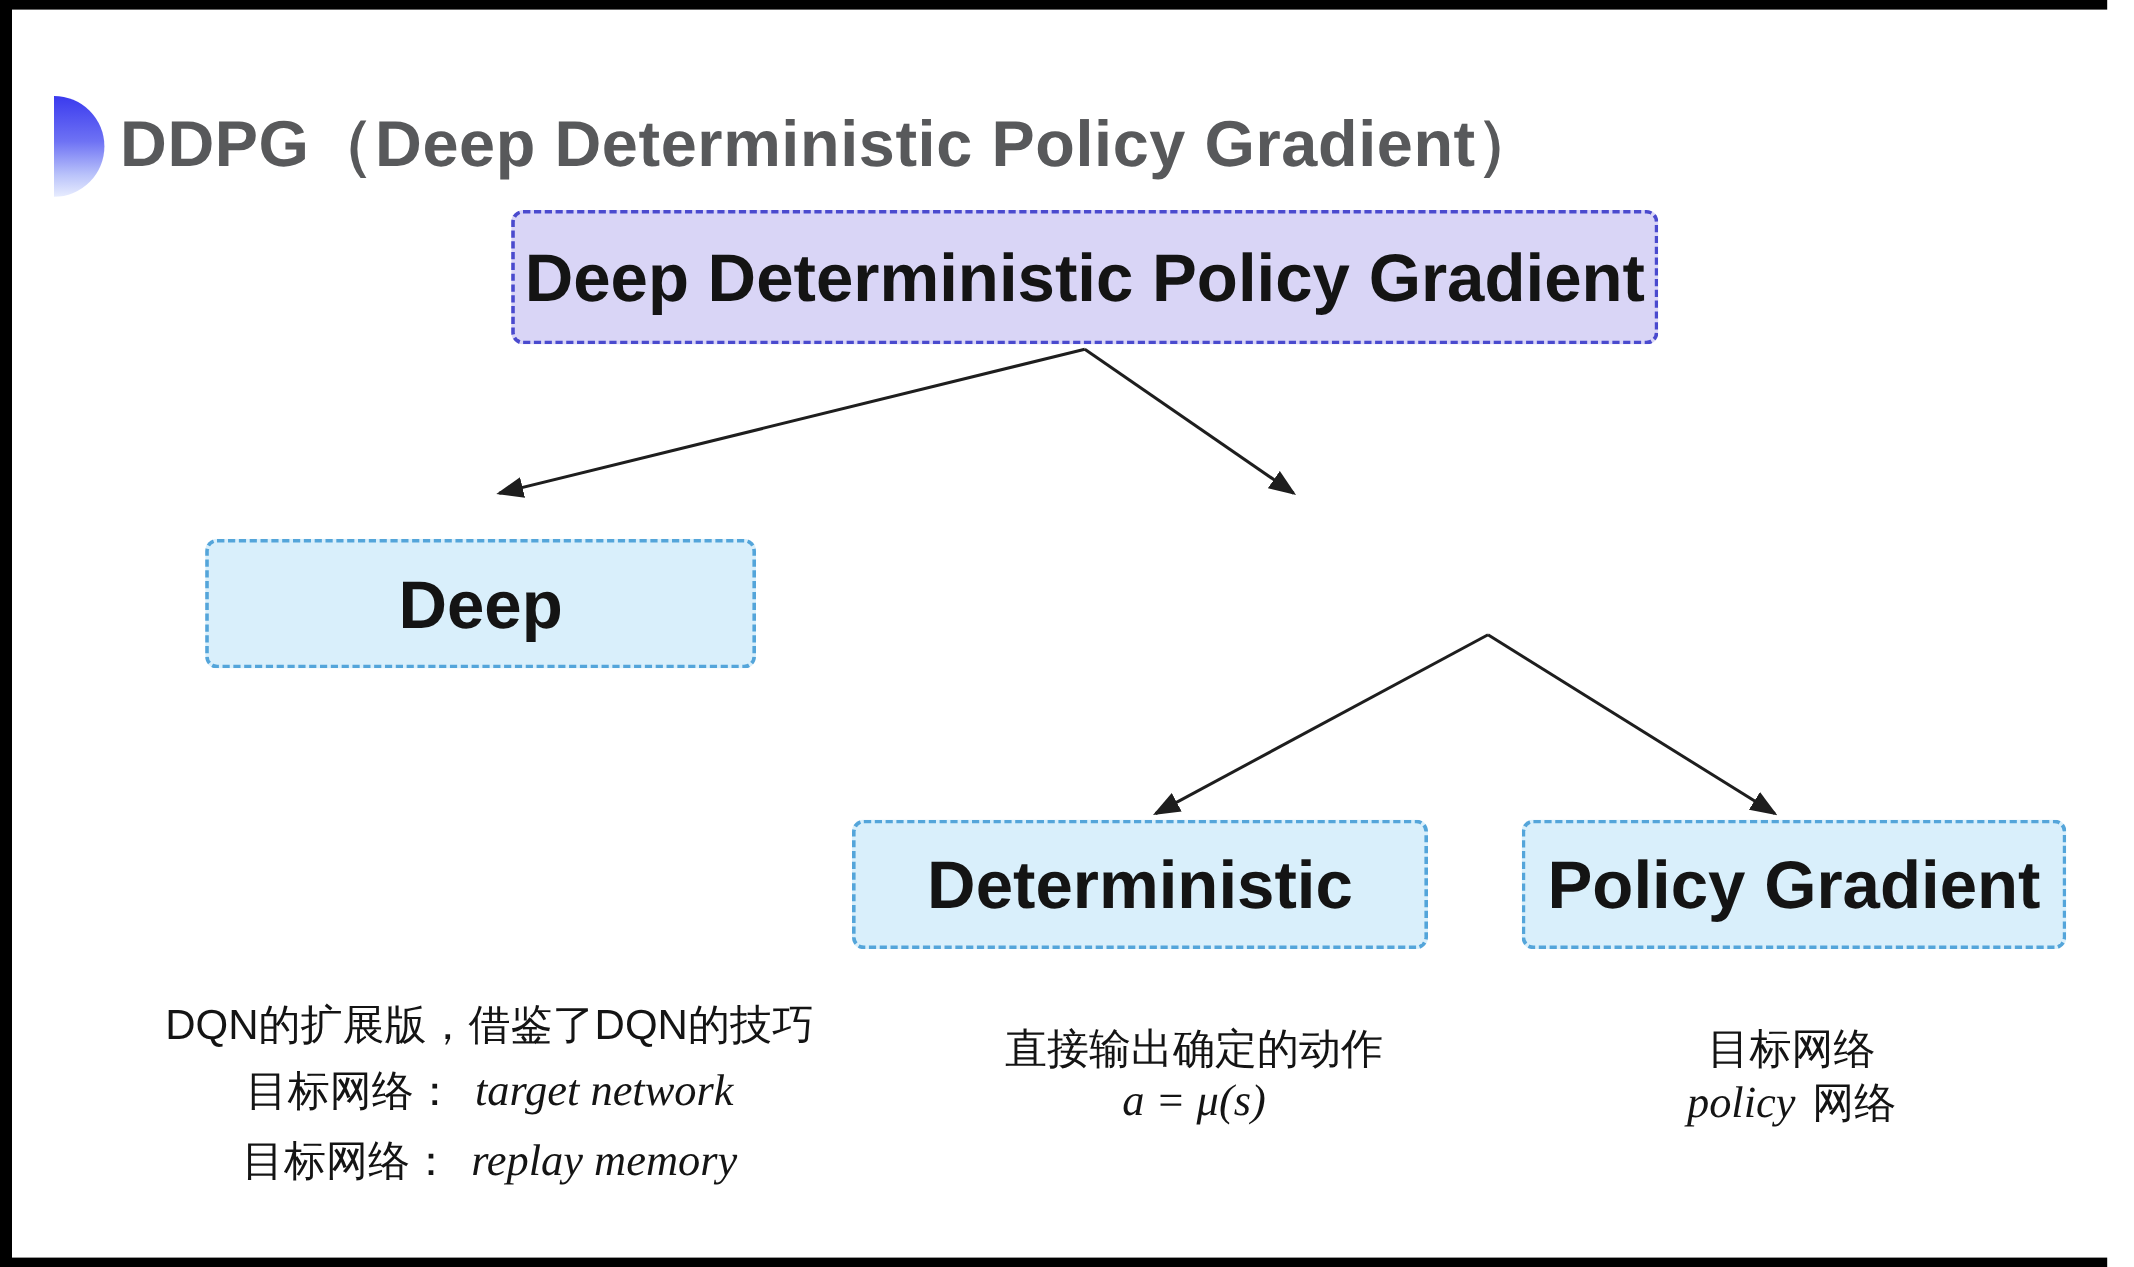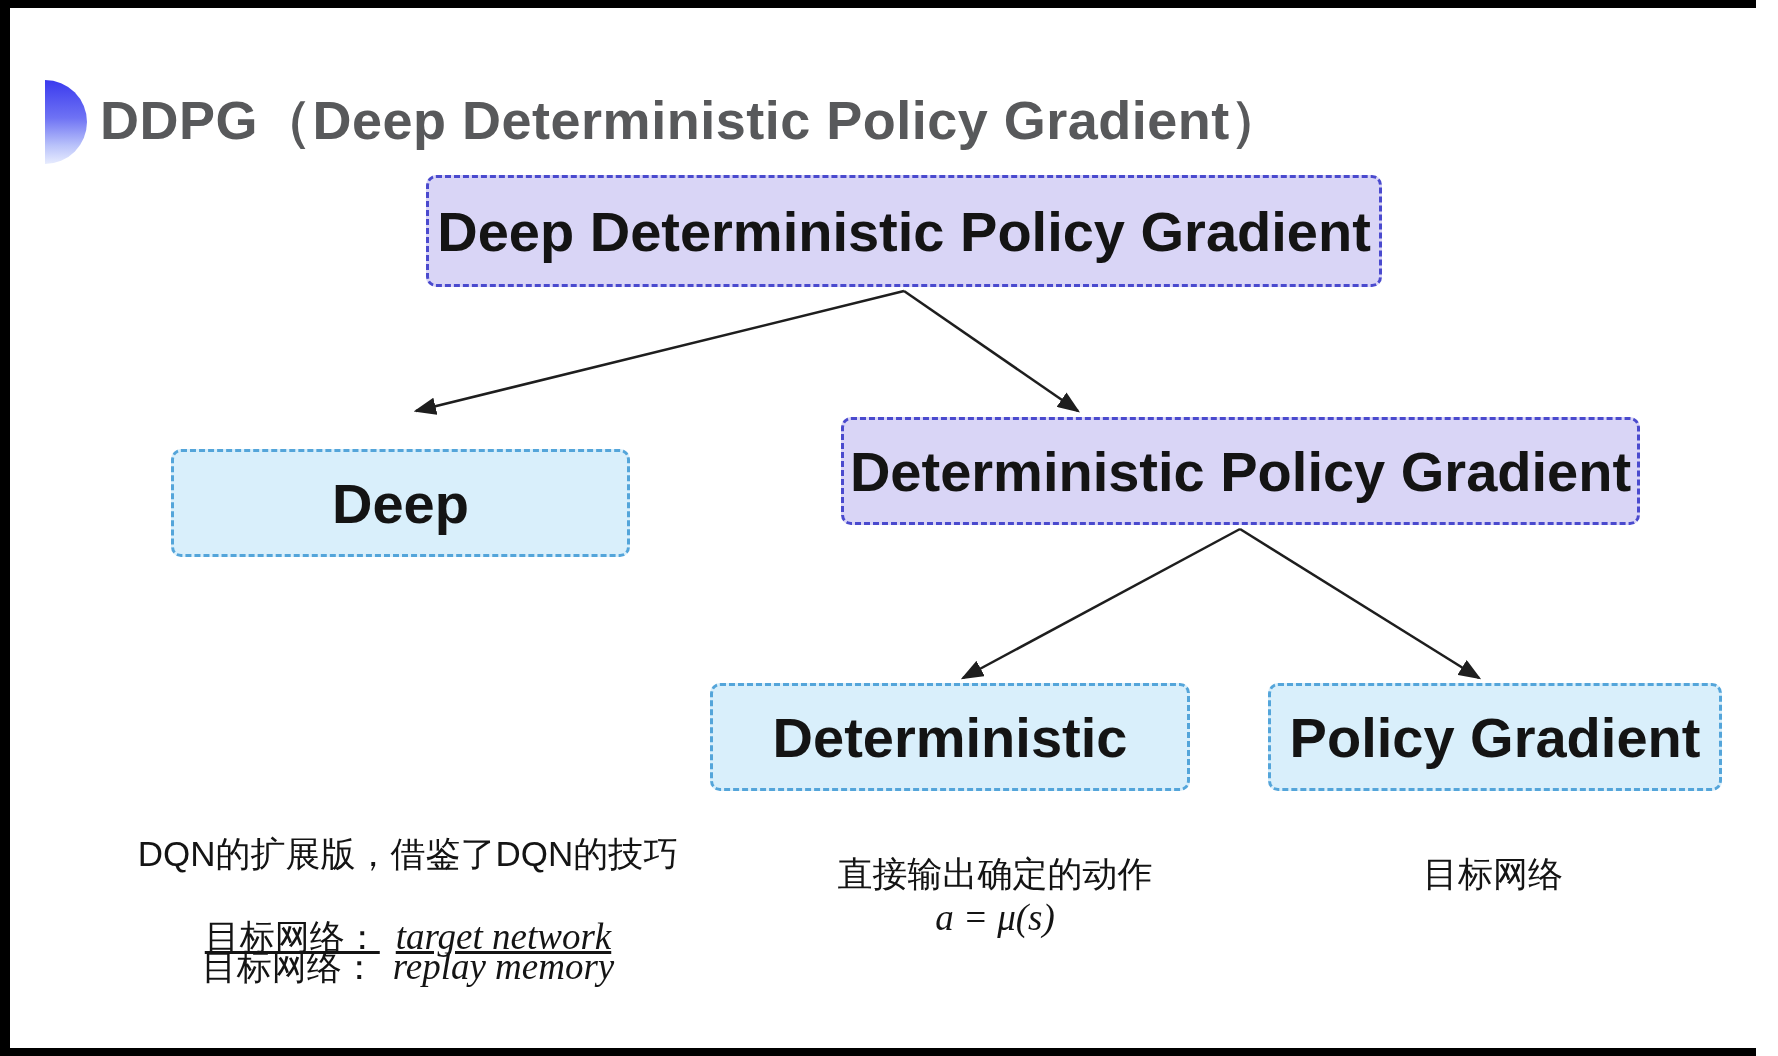--- a/index.html
+++ b/index.html
@@ -54,21 +54,21 @@
     position:absolute; text-align:center; color:var(--ink);
     font-size:35px; font-weight:500; white-space:nowrap; z-index:2;
   }
   .math{
     font-family:"Liberation Serif", serif; font-style:italic; font-weight:500;
     font-size:37px;
   }
   .note .zh-after{margin-left:14px;}
   .note .en-after{margin-left:16px;}
   #note-deep-1{left:118px; top:831px; width:580px;}
-  #note-deep-2{left:118px; top:914px; width:580px;text-decoration:underline;}
+  #note-deep-2{left:118px; top:886px; width:580px;}
   #note-deep-3{left:118px; top:944px; width:580px;}
   #note-det-1{left:795px; top:851px; width:400px;}
   #note-det-2{left:795px; top:896px; width:400px;}
   #note-pg-1{left:1293px; top:851px; width:400px;}
   #note-pg-2{left:1293px; top:896px; width:400px;}
 </style>
 </head>
 <body>
 
 <div id="canvas">
@@ -78,23 +78,20 @@
   <div class="frame-bottom"></div>
 
   <div class="accent"></div>
   <h1 class="page-title">DDPG（Deep Deterministic Policy Gradient）</h1>
 
   <div class="node purple" id="node-root">
     <span>Deep Deterministic Policy Gradient</span>
   </div>
   <div class="node cyan" id="node-deep">
     <span>Deep</span>
-  </div>
-  <div class="node purple" id="node-dpg">
-    <span>Deterministic Policy Gradient</span>
   </div>
   <div class="node cyan" id="node-pg">
     <span>Policy Gradient</span>
   </div>
   <div class="node cyan" id="node-det">
     <span>Deterministic</span>
   </div>
 
   <svg id="arrows" viewBox="0 0 1778 1056">
     <defs>
@@ -113,14 +110,17 @@
     <span>目标网络：</span><span class="math en-after">target network</span>
   </div>
   <div class="note" id="note-deep-3">
     <span>目标网络：</span><span class="math en-after">replay memory</span>
   </div>
 
   <div class="note" id="note-det-1">直接输出确定的动作</div>
   <div class="note math" id="note-det-2">a = μ(s)</div>
 
   <div class="note" id="note-pg-1">目标网络</div>
+  <div class="note" id="note-pg-2">
+    <span class="math">policy</span><span class="zh-after">网络</span>
+  </div>
 
 </div>
 
 </body></html>

